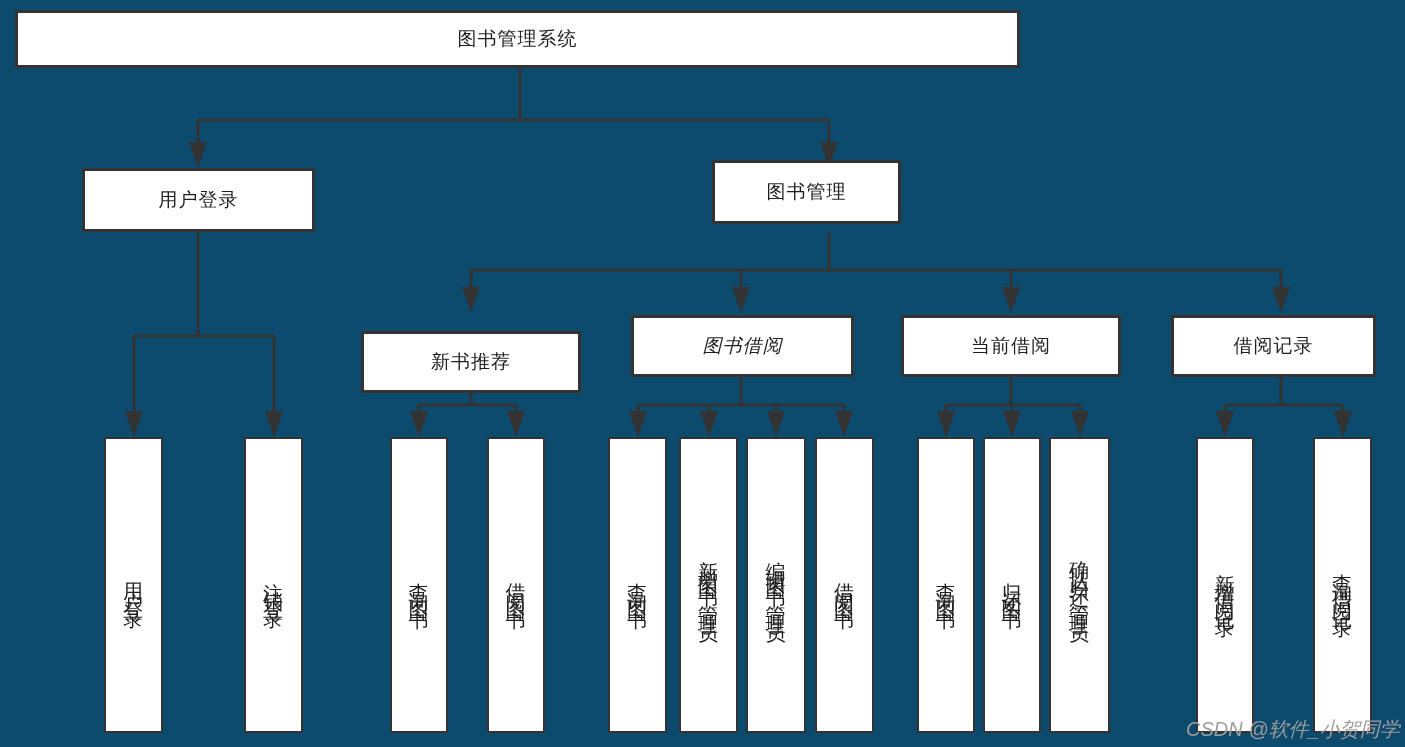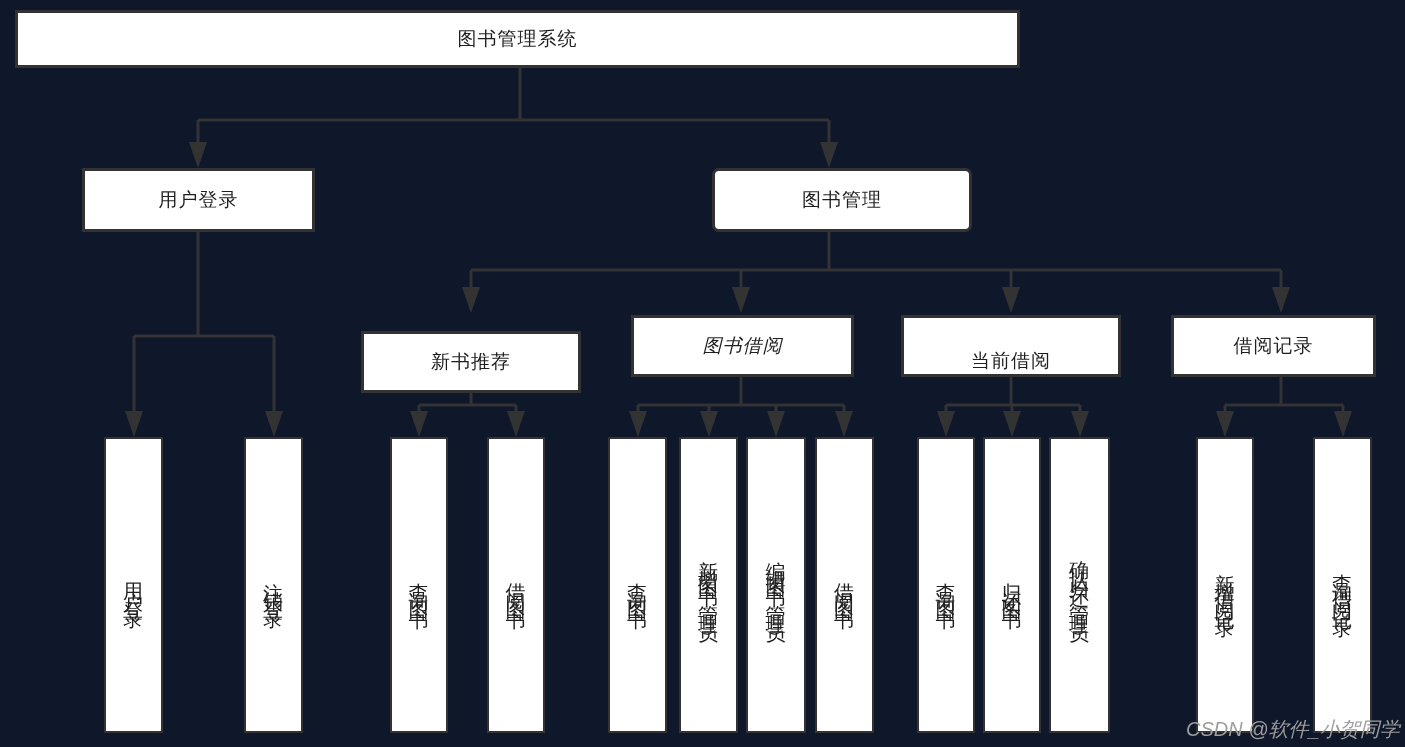--- a/index.html
+++ b/index.html
@@ -5,21 +5,21 @@
   html, body {
     margin: 0;
     padding: 0;
     background: #ffffff;
     font-family: "Liberation Sans", "DejaVu Sans", sans-serif;
   }
   #stage {
     position: relative;
     width: 1405px;
     height: 747px;
-    background: #0f172a;
+    background: #0c4a6e;
     overflow: hidden;
   }
   #wires {
     position: absolute;
     left: 0; top: 0;
     width: 1405px; height: 747px;
   }
   .box {
     position: absolute;
     box-sizing: border-box;
@@ -110,31 +110,31 @@
     <polygon class="arrow" points="1334,411 1352,411 1343,437"></polygon>
   </svg>
 
   <div class="box" style="left:15px; top:10px; width:1005px; height:58px;">
     <span class="hlabel">图书管理系统</span>
   </div>
 
   <div class="box" style="left:82px; top:168px; width:233px; height:64px;">
     <span class="hlabel">用户登录</span>
   </div>
-  <div class="box" style="left:712px; top:168px; width:260px; height:64px;border-radius:7px;">
+  <div class="box" style="left:712px; top:160px; width:189px; height:64px;">
     <span class="hlabel">图书管理</span>
   </div>
 
   <div class="box" style="left:361px; top:331px; width:220px; height:62px;">
     <span class="hlabel">新书推荐</span>
   </div>
   <div class="box" style="left:631px; top:315px; width:223px; height:62px;font-style:italic;">
     <span class="hlabel">图书借阅</span>
   </div>
-  <div class="box" style="left:901px; top:315px; width:220px; height:62px;align-items:flex-end;">
+  <div class="box" style="left:901px; top:315px; width:220px; height:62px;">
     <span class="hlabel">当前借阅</span>
   </div>
   <div class="box" style="left:1171px; top:315px; width:205px; height:62px;">
     <span class="hlabel">借阅记录</span>
   </div>
 
   <div class="box leaf" style="left:104px;">
     <span class="vlabel">用户登录</span>
   </div>
   <div class="box leaf" style="left:244px;">

